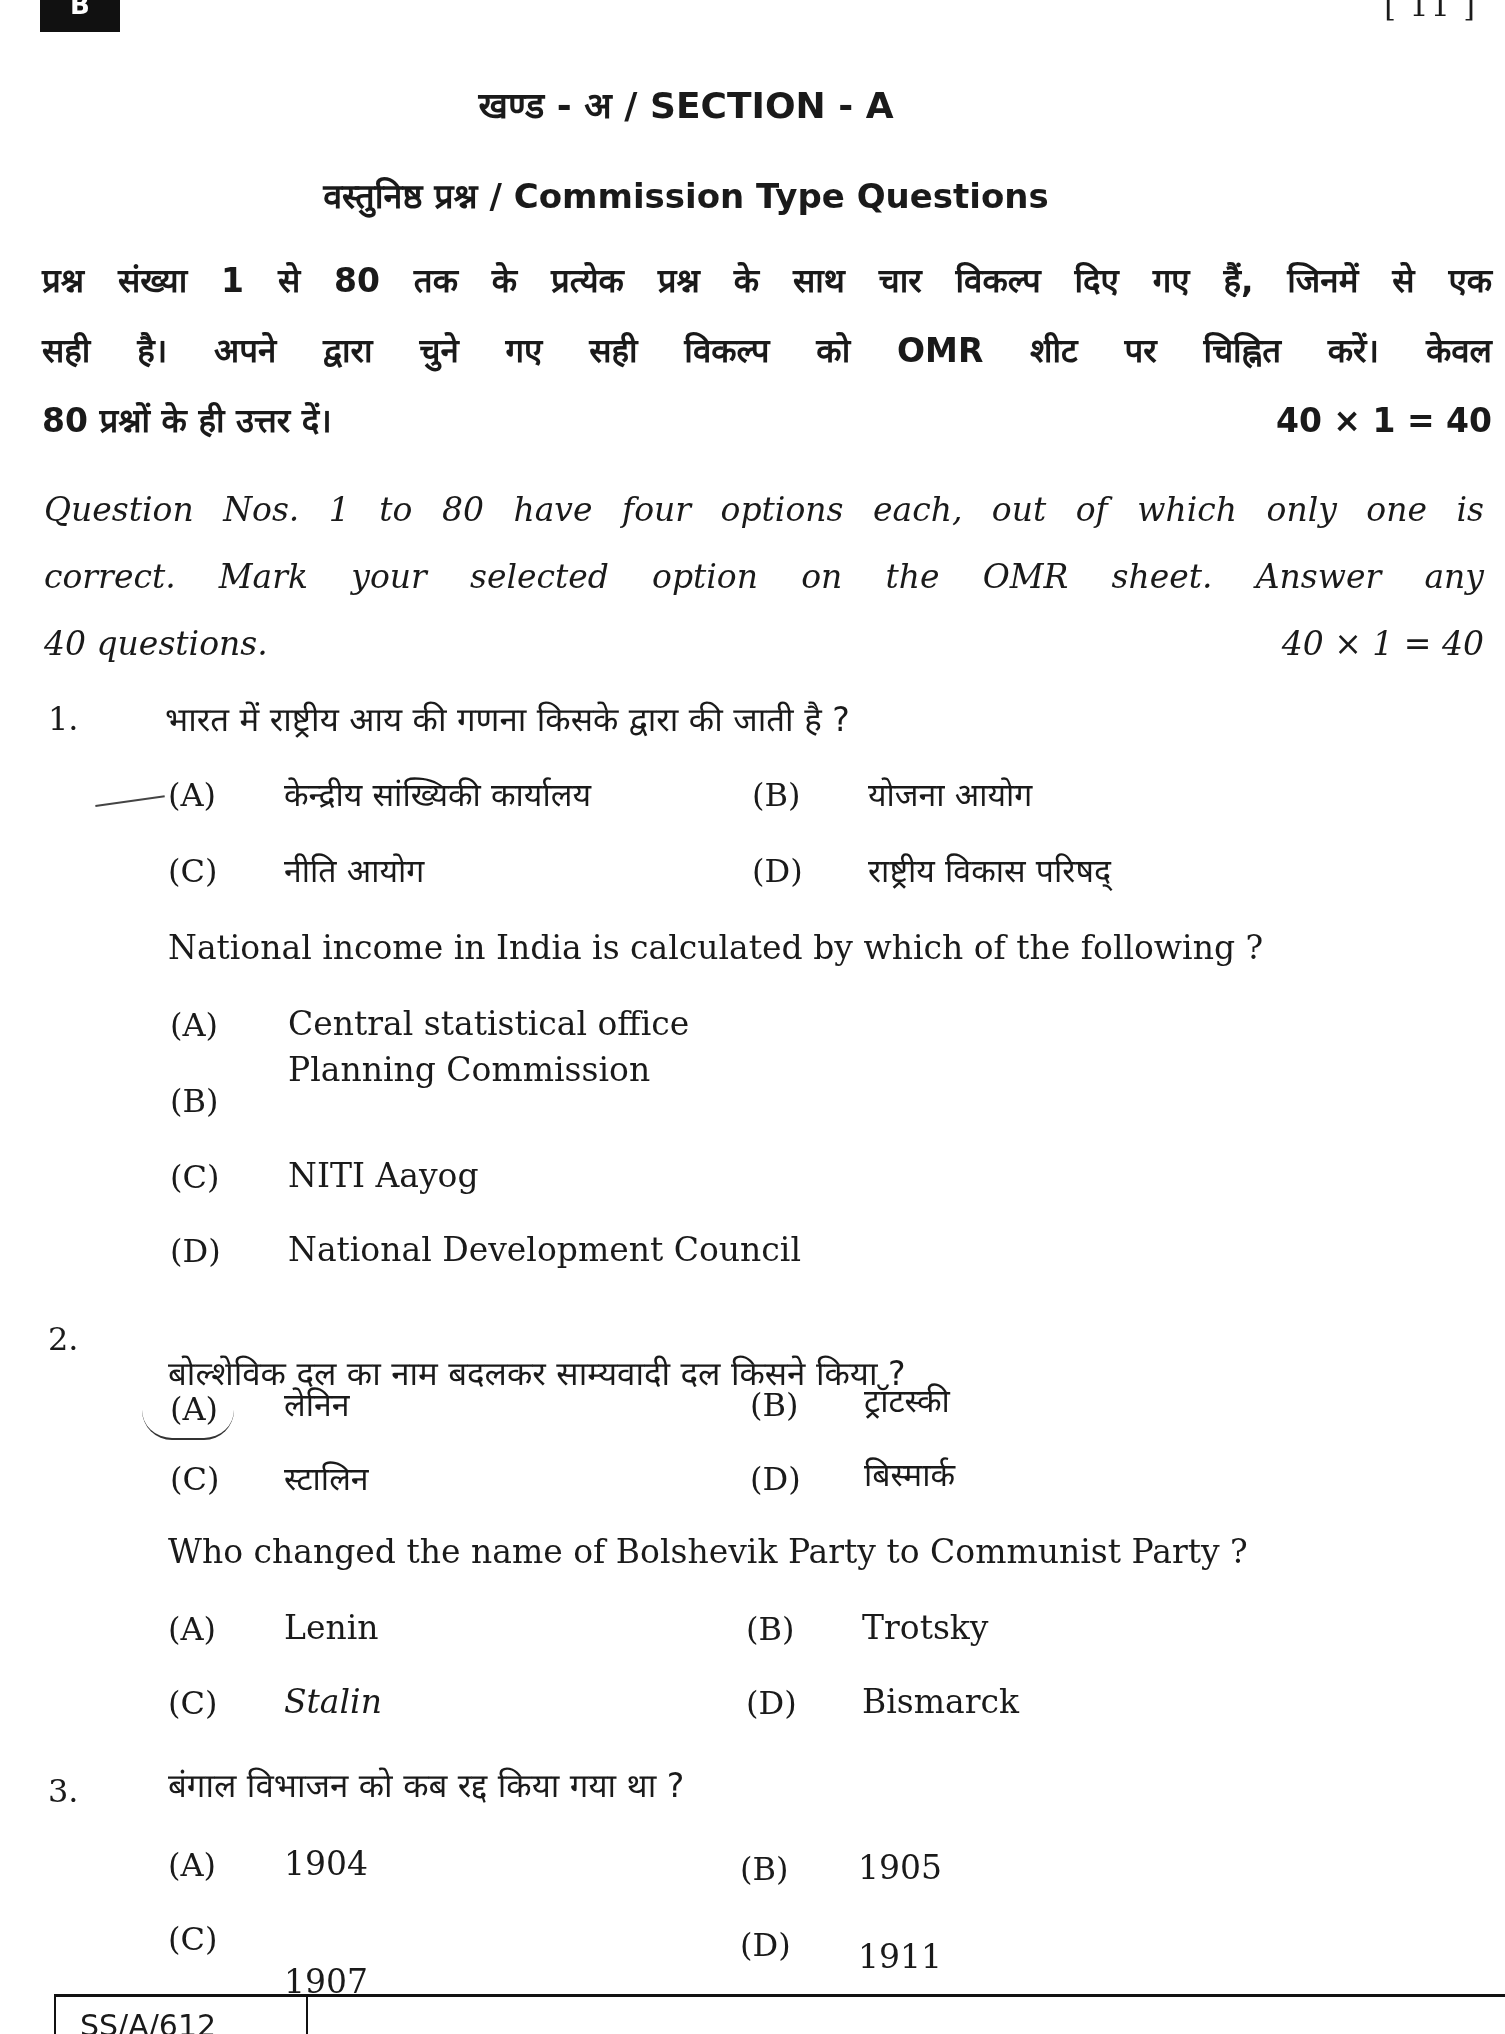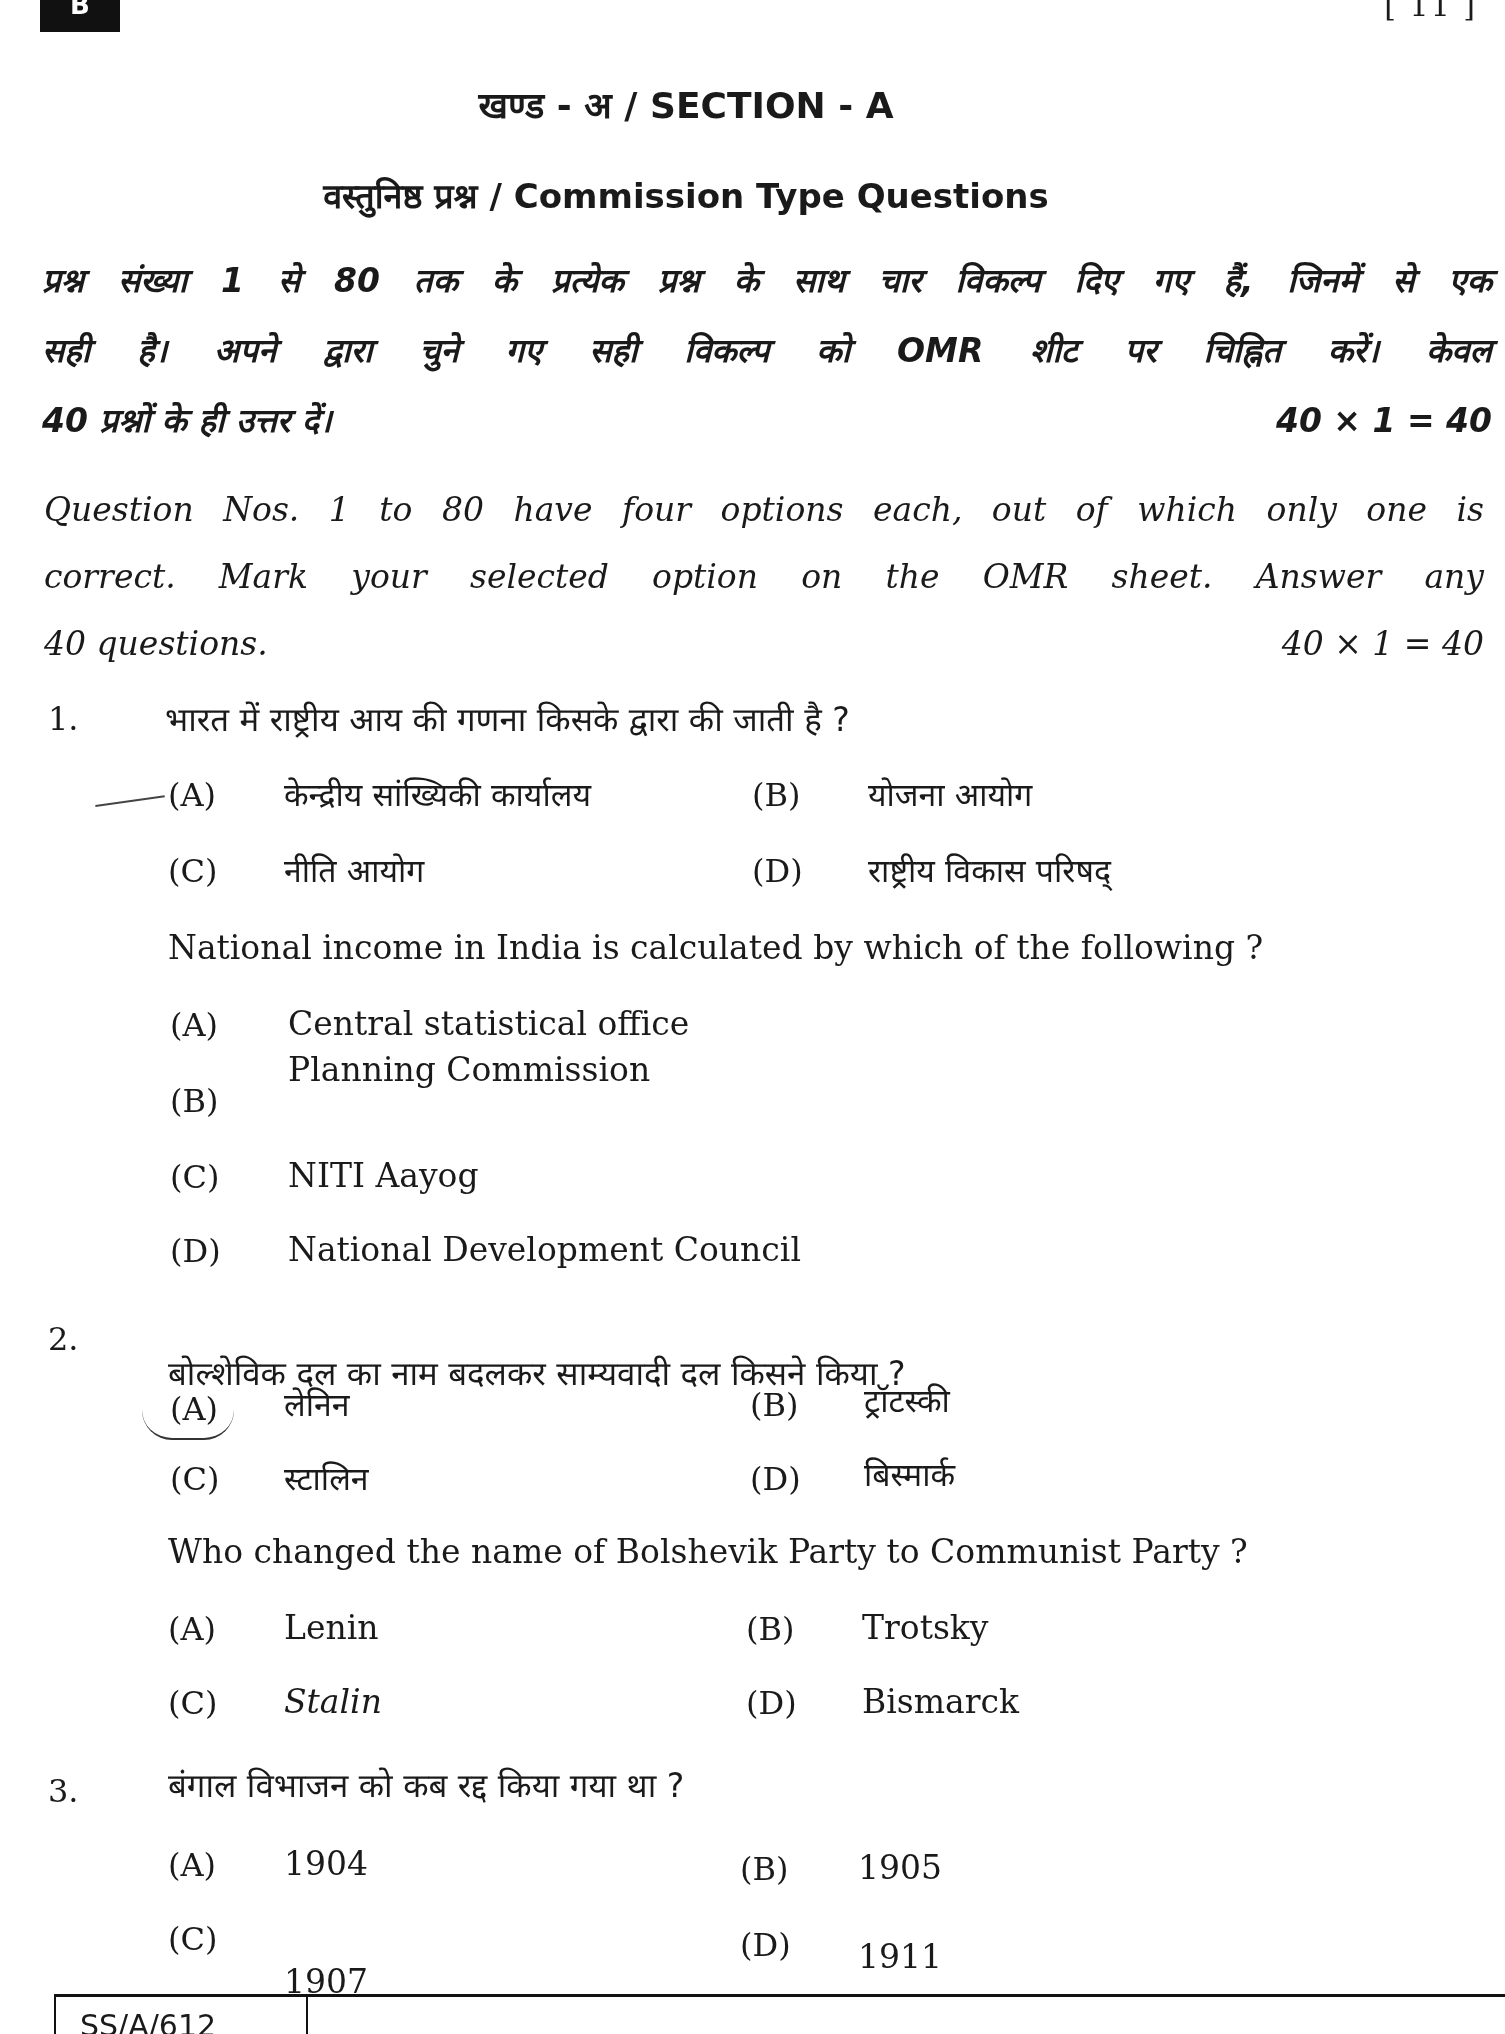--- a/index.html
+++ b/index.html
@@ -13,21 +13,21 @@
     left: 40px; top: 0; width: 80px; height: 32px; background: #111;
     color: #fff; font-family: "DejaVu Sans", sans-serif; font-weight: bold;
     font-size: 26px; text-align: center; line-height: 10px; overflow: hidden;
   }
   .page-no { right: 28px; top: -12px; font-size: 30px; letter-spacing: 2px; }
   .center { left: 0; width: 1372px; text-align: center; }
   .sec-title { top: 80px; font-family: "DejaVu Sans", sans-serif; font-weight: bold; font-size: 36px; }
   .sub-title { top: 172px; font-family: "DejaVu Sans", sans-serif; font-weight: bold; font-size: 34px; }
   .hi-instr {
     left: 42px; width: 1450px; font-family: "DejaVu Sans", sans-serif;
-    font-weight: bold; font-style: italic; font-size: 33px; line-height: 70px;
+    font-weight: bold; font-size: 33px; line-height: 70px;
   }
   .hi-row { display: flex; justify-content: space-between; }
   .en-instr {
     left: 44px; width: 1440px; font-family: "DejaVu Serif", serif;
     font-style: italic; font-size: 33px; line-height: 67px; text-align: justify;
   }
   .q-num { font-size: 32px; }
   .q-text { font-size: 33px; font-family: "DejaVu Sans", sans-serif; }
   .q-text-en { font-size: 33px; font-family: "DejaVu Serif", serif; }
   .opt-label { font-size: 32px; font-family: "DejaVu Serif", serif; }
@@ -47,21 +47,21 @@
 <div class="abs set-box"><span>B</span></div>
 <div class="abs page-no">[ 11 ]</div>
 
 <div class="abs center sec-title">खण्ड - अ / SECTION - A</div>
 <div class="abs center sub-title">वस्तुनिष्ठ प्रश्न / Commission Type Questions</div>
 
 <div class="abs hi-instr" style="top:246px;">
   <div style="text-align:justify; text-align-last:justify;">प्रश्न संख्या 1 से 80 तक के प्रत्येक प्रश्न के साथ चार विकल्प दिए गए हैं, जिनमें से एक</div>
   <div style="text-align:justify; text-align-last:justify;">सही है। अपने द्वारा चुने गए सही विकल्प को OMR शीट पर चिह्नित करें। केवल</div>
   <div class="hi-row">
-    <span>40 प्रश्नों के ही उत्तर दें।</span>
+    <span>80 प्रश्नों के ही उत्तर दें।</span>
     <span>40 × 1 = 40</span>
   </div>
 </div>
 
 <div class="abs en-instr" style="top:476px;">
   <div style="text-align-last:justify;">Question Nos. 1 to 80 have four options each, out of which only one is</div>
   <div style="text-align-last:justify;">correct. Mark your selected option on the OMR sheet. Answer any</div>
   <div class="hi-row">
     <span>40 questions.</span>
     <span>40 × 1 = 40</span>

